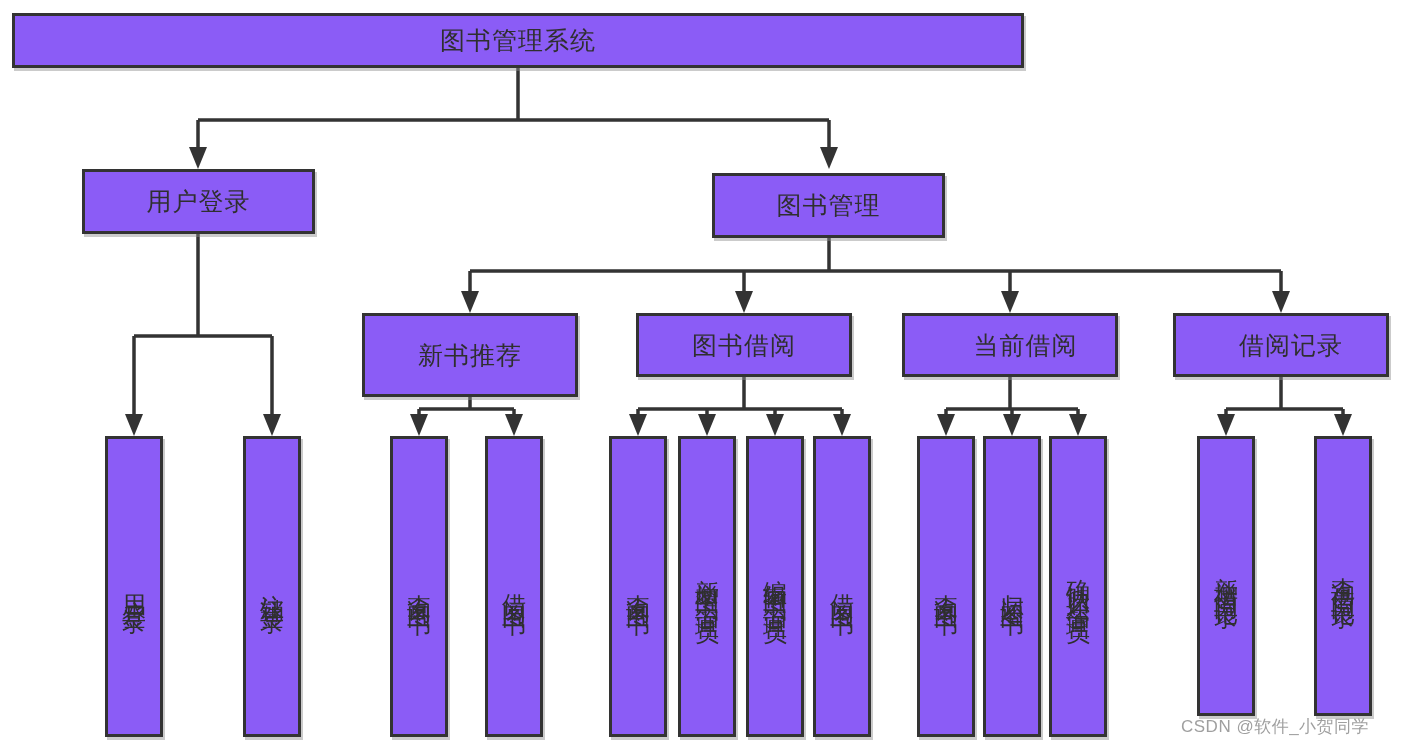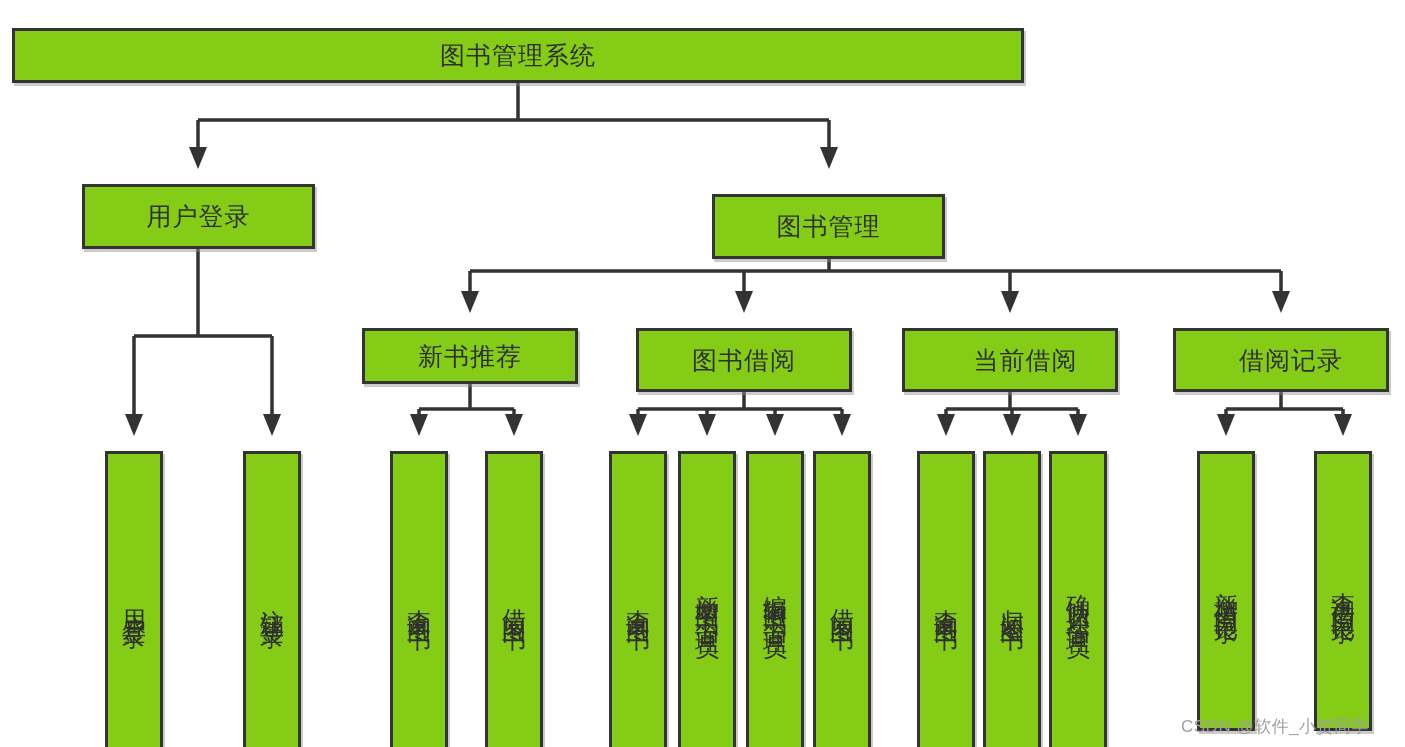--- a/index.html
+++ b/index.html
@@ -14,27 +14,26 @@
   #connectors {
     position: absolute;
     left: 0; top: 0;
     width: 1405px; height: 747px;
     z-index: 1;
   }
   .node {
     position: absolute;
     box-sizing: border-box;
     border: 3px solid #333333;
-    background: #84cc16;
+    background: #8b5cf6;
     display: flex;
     align-items: center;
     justify-content: center;
     z-index: 2;
     box-shadow: 2px 3px 0 rgba(140,140,140,0.45);
-    margin-top: 15px;
   }
   .h-label {
     font-size: 25px;
     letter-spacing: 1px;
     color: #2f2f2f;
     white-space: nowrap;
   }
   .v-label {
     writing-mode: vertical-rl;
     text-orientation: mixed;
@@ -99,25 +98,25 @@
     </g>
   </svg>
 
   <div class="node" style="left:12px; top:13px; width:1012px; height:55px;">
     <span class="h-label">图书管理系统</span>
   </div>
 
   <div class="node" style="left:82px; top:169px; width:233px; height:65px;">
     <span class="h-label">用户登录</span>
   </div>
-  <div class="node" style="left:712px; top:179px; width:233px; height:65px;">
+  <div class="node" style="left:712px; top:173px; width:233px; height:65px;">
     <span class="h-label">图书管理</span>
   </div>
 
-  <div class="node" style="left:362px; top:313px; width:216px; height:56px;">
+  <div class="node" style="left:362px; top:313px; width:216px; height:84px;">
     <span class="h-label">新书推荐</span>
   </div>
   <div class="node" style="left:636px; top:313px; width:216px; height:64px;justify-content:center;">
     <span class="h-label">图书借阅</span>
   </div>
   <div class="node" style="left:902px; top:313px; width:216px; height:64px;padding-left:31px;">
     <span class="h-label">当前借阅</span>
   </div>
   <div class="node" style="left:1173px; top:313px; width:216px; height:64px;padding-left:20px;">
     <span class="h-label">借阅记录</span>

